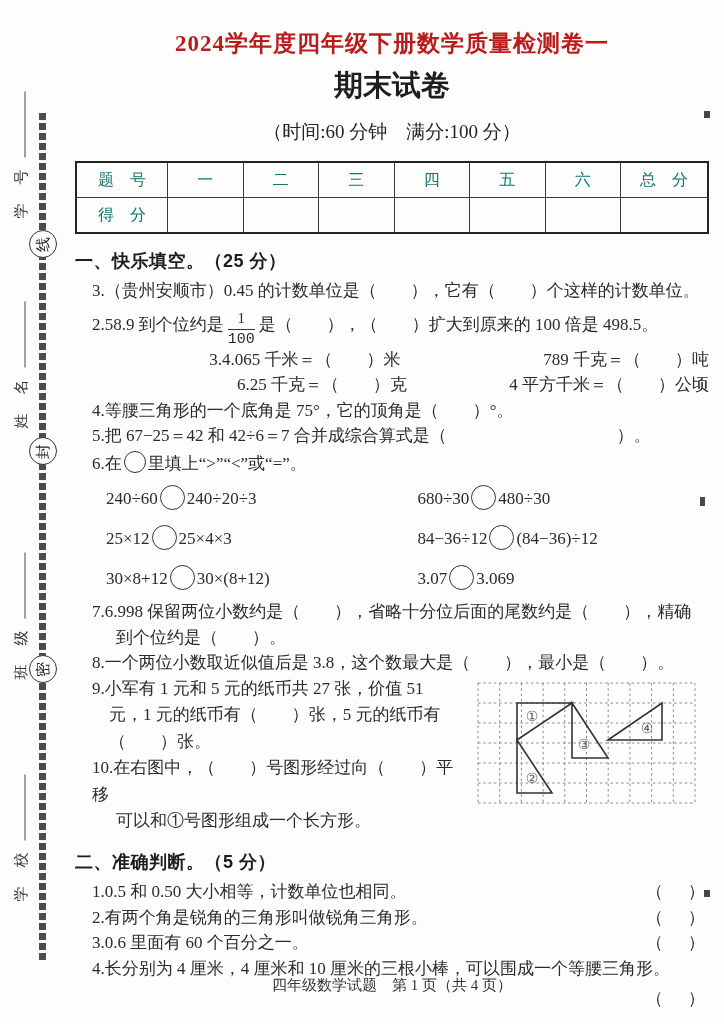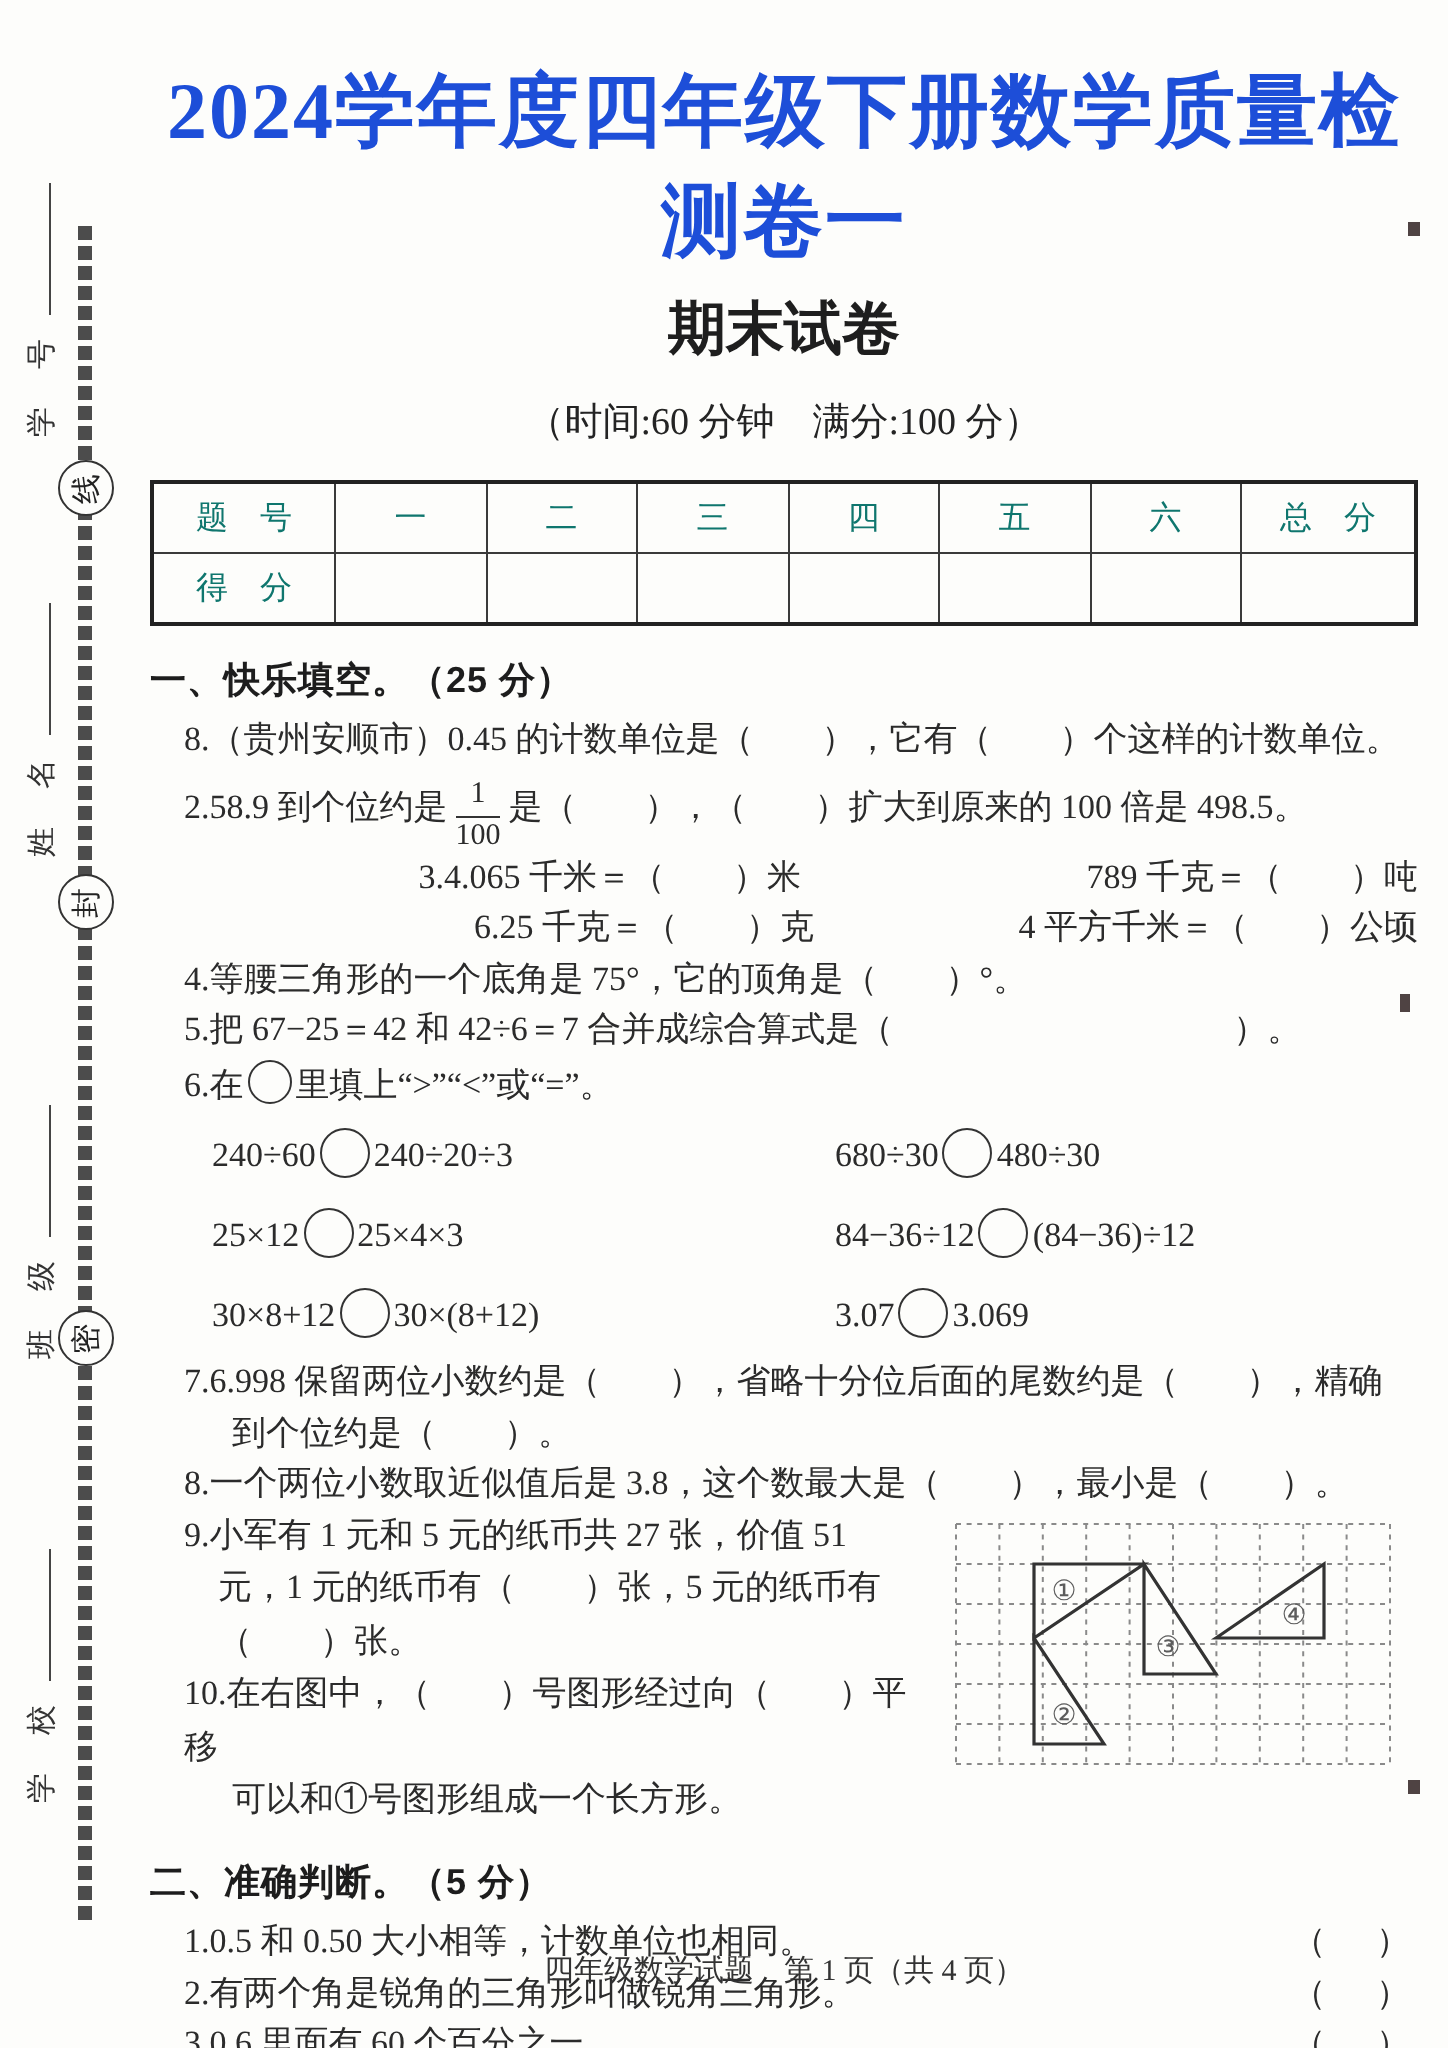--- a/index.html
+++ b/index.html
@@ -21,37 +21,37 @@
   .seal-blank{display:inline-block;width:66px;border-bottom:1.2px solid #444;margin-left:10px;}
   .seal-char{
     position:absolute;left:29px;width:26px;height:26px;border:1.5px solid #333;
     border-radius:50%;background:#fdfdfb;z-index:2;
     display:flex;align-items:center;justify-content:center;font-size:15px;color:#222;
   }
   .seal-char span{transform:rotate(-90deg);}
   .edge-mark{position:absolute;background:#4f4343;}
   
   .content{position:absolute;left:75px;top:0;width:634px;}
-  .title1{margin:28px 0 0;text-align:center;font-size:40px;font-weight:bold;letter-spacing:1px;color:#1d4ed8;}
+  .title1{margin:28px 0 0;text-align:center;font-size:23px;font-weight:bold;letter-spacing:1px;color:#b91c1c;}
   .title2{margin:7px 0 0;text-align:center;font-size:29px;font-weight:bold;color:#1e1e1e;}
   .meta{margin:13px 0 0;text-align:center;font-size:19px;color:#242424;}
   table.score{margin-top:16px;width:100%;border-collapse:collapse;border:2.2px solid #222;table-layout:fixed;}
   table.score td{border:1px solid #3a3a3a;height:32px;text-align:center;font-size:16px;color:#0f766e;}
   table.score td.c0{width:88px;}
   table.score td.c7{width:84px;}
   .sec-heading{margin:15px 0 5px;font-size:18px;font-weight:bold;
     font-family:"Liberation Sans","DejaVu Sans",sans-serif;color:#1d1d1d;letter-spacing:.5px;}
   .q{font-size:17px;line-height:25.6px;padding-left:17px;margin:0;}
   .q.cont{padding-left:41px;}
   .cols{display:flex;text-align:right;}
   .cols .cl{width:50%;}
   .cols .cr{width:50%;}
   .frac{display:inline-block;text-align:center;vertical-align:-13px;margin:0 4px;font-size:15px;line-height:1;}
   .frac .num{display:block;border-bottom:1.2px solid #333;padding:2px 4px 3px;}
-  .frac .den{display:block;padding-top:2px;}
+  .frac .den{display:block;padding-top:2px;font-family:Liberation Mono, monospace;}
   .q.fracline{line-height:42px;}
   .circle-inline{display:inline-block;width:20px;height:20px;border:1.4px solid #333;border-radius:50%;
     vertical-align:-4px;margin:0 2px;}
   .cmp-row{display:flex;padding-left:31px;line-height:40px;font-size:17px;}
   .cmp-cell{width:50%;}
   .cmp-cell.right{width:50%;margin-left:20px;}
   .cmp-circle{display:inline-block;width:23px;height:23px;border:1.4px solid #333;border-radius:50%;
     vertical-align:-6px;margin:0 2px;}
   .figure-wrap{overflow:hidden;}
   .grid-figure{float:right;width:232px;height:136px;margin:2px 2px 0 8px;}
@@ -118,21 +118,21 @@
       <td></td>
       <td></td>
       <td></td>
       <td></td>
     </tr>
   </tbody>
     </table>
 
   <div class="sec-heading">一、快乐填空。（25 分）</div>
 
-  <p class="q">8.（贵州安顺市）0.45 的计数单位是（　　），它有（　　）个这样的计数单位。</p>
+  <p class="q">3.（贵州安顺市）0.45 的计数单位是（　　），它有（　　）个这样的计数单位。</p>
 
   <p class="q fracline">
     <span>2.58.9 到个位约是</span><span class="frac"><span class="num">1</span><span class="den">100</span></span><span>是（　　），（　　）扩大到原来的 100 倍是 498.5。</span>
   </p>
 
   <p class="q cols">
     <span class="cl">3.4.065 千米＝（　　）米</span>
     <span class="cr">789 千克＝（　　）吨</span>
   </p>
   <p class="q cols" style="padding-left:30px">

